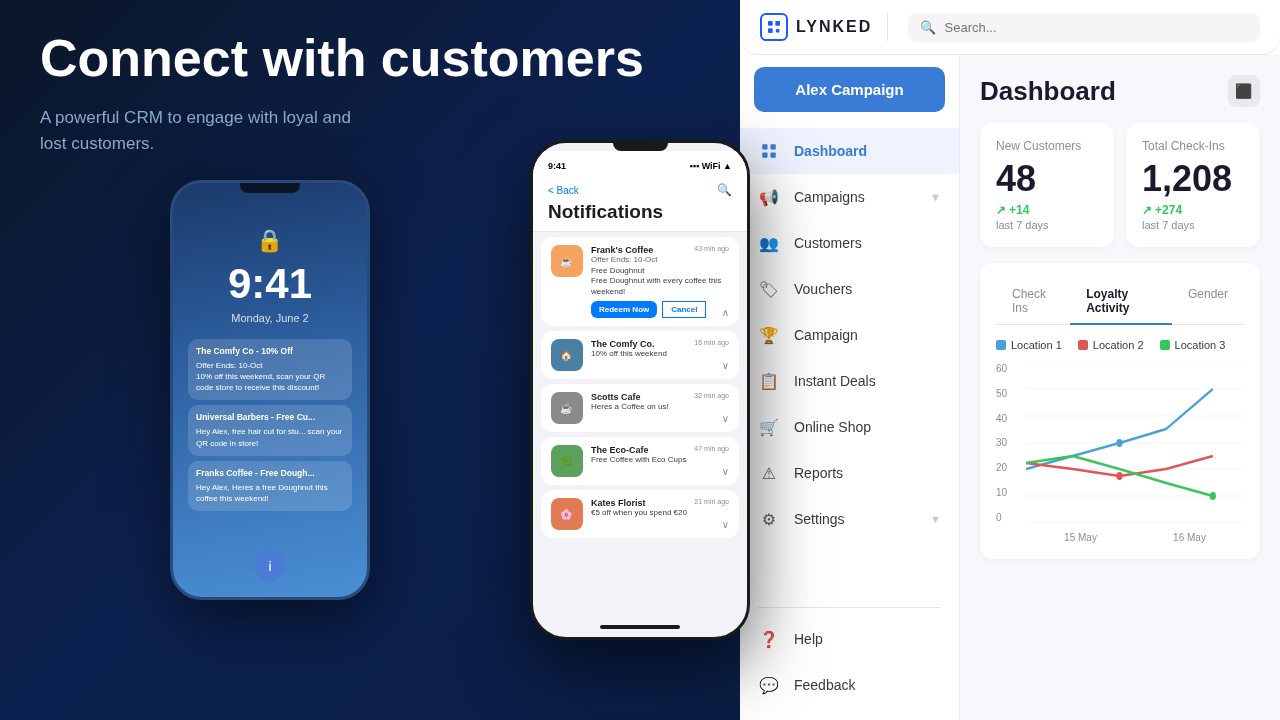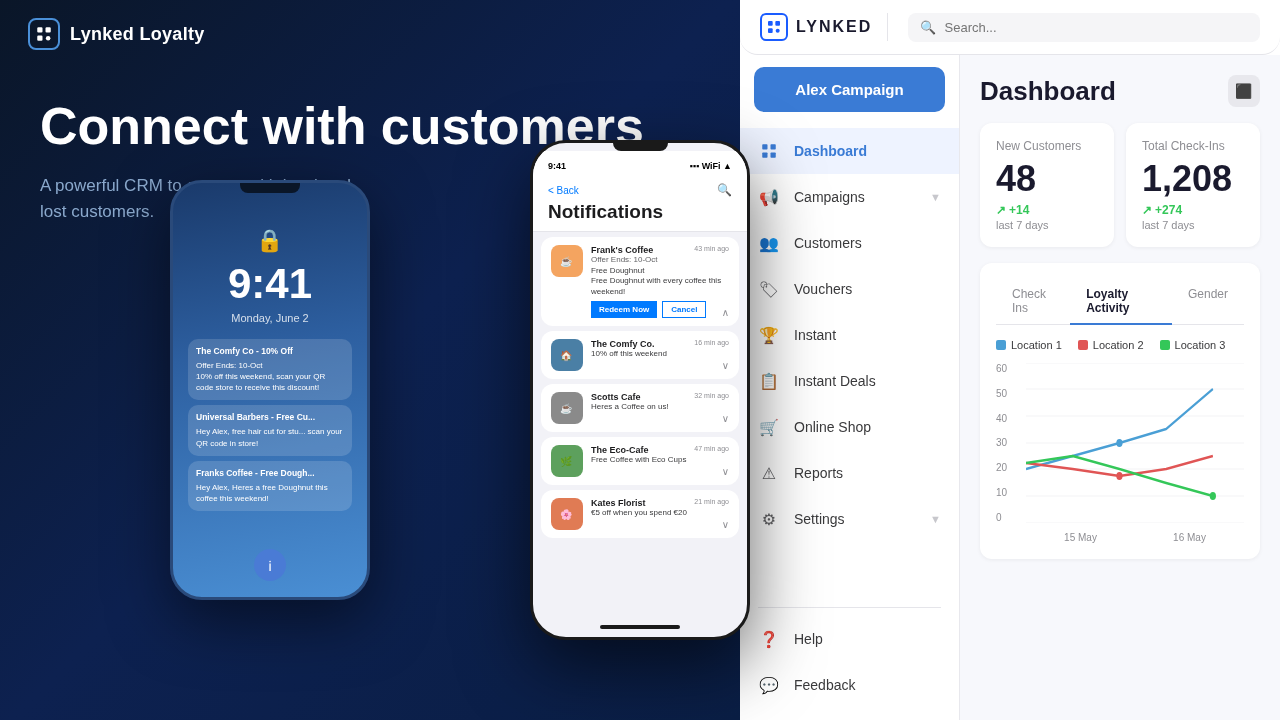--- a/index.html
+++ b/index.html
@@ -282,21 +282,21 @@
     .notif-actions {
       display: flex;
       gap: 5px;
       margin-top: 4px;
     }
 
     .notif-btn-redeem {
       background: #007aff;
       color: white;
       border: none;
-      border-radius: 0;
+      border-radius: 6px;
       padding: 3px 8px;
       font-size: 8px;
       font-weight: 600;
       cursor: pointer;
     }
 
     .notif-btn-cancel {
       background: white;
       color: #007aff;
       border: 1px solid #007aff;
@@ -636,31 +636,20 @@
       justify-content: space-around;
       font-size: 10px;
       color: #8e8e93;
     }
   </style>
 </head>
 <body>
 
 <div class="left-section">
 
-  <div class="left-top-bar">
-    <div class="logo-icon">
-      <svg viewBox="0 0 24 24">
-          <rect x="3" y="3" width="7" height="7" rx="1.5"></rect>
-          <rect x="14" y="3" width="7" height="7" rx="1.5"></rect>
-          <rect x="3" y="14" width="7" height="7" rx="1.5"></rect>
-          <circle cx="17.5" cy="17.5" r="3"></circle>
-        </svg>
-    </div>
-    <span class="brand-name">Lynked Loyalty</span>
-  </div>
 
   <div class="hero-content">
     <h1>Connect with customers</h1>
     <p>A powerful CRM to engage with loyal and lost customers.</p>
   </div>
 
   <div class="phones-container">
 
     <div class="phone-back">
       <div class="phone-back-notch"></div>
@@ -811,21 +800,21 @@
         <span class="sidebar-item-label">Customers</span>
       </div>
 
       <div class="sidebar-item">
         <div class="sidebar-item-icon">🏷</div>
         <span class="sidebar-item-label">Vouchers</span>
       </div>
 
       <div class="sidebar-item">
         <div class="sidebar-item-icon">🏆</div>
-        <span class="sidebar-item-label">Instant</span>
+        <span class="sidebar-item-label">Campaign</span>
       </div>
 
       <div class="sidebar-item">
         <div class="sidebar-item-icon">📋</div>
         <span class="sidebar-item-label">Instant Deals</span>
       </div>
 
       <div class="sidebar-item">
         <div class="sidebar-item-icon">🛒</div>
         <span class="sidebar-item-label">Online Shop</span>

